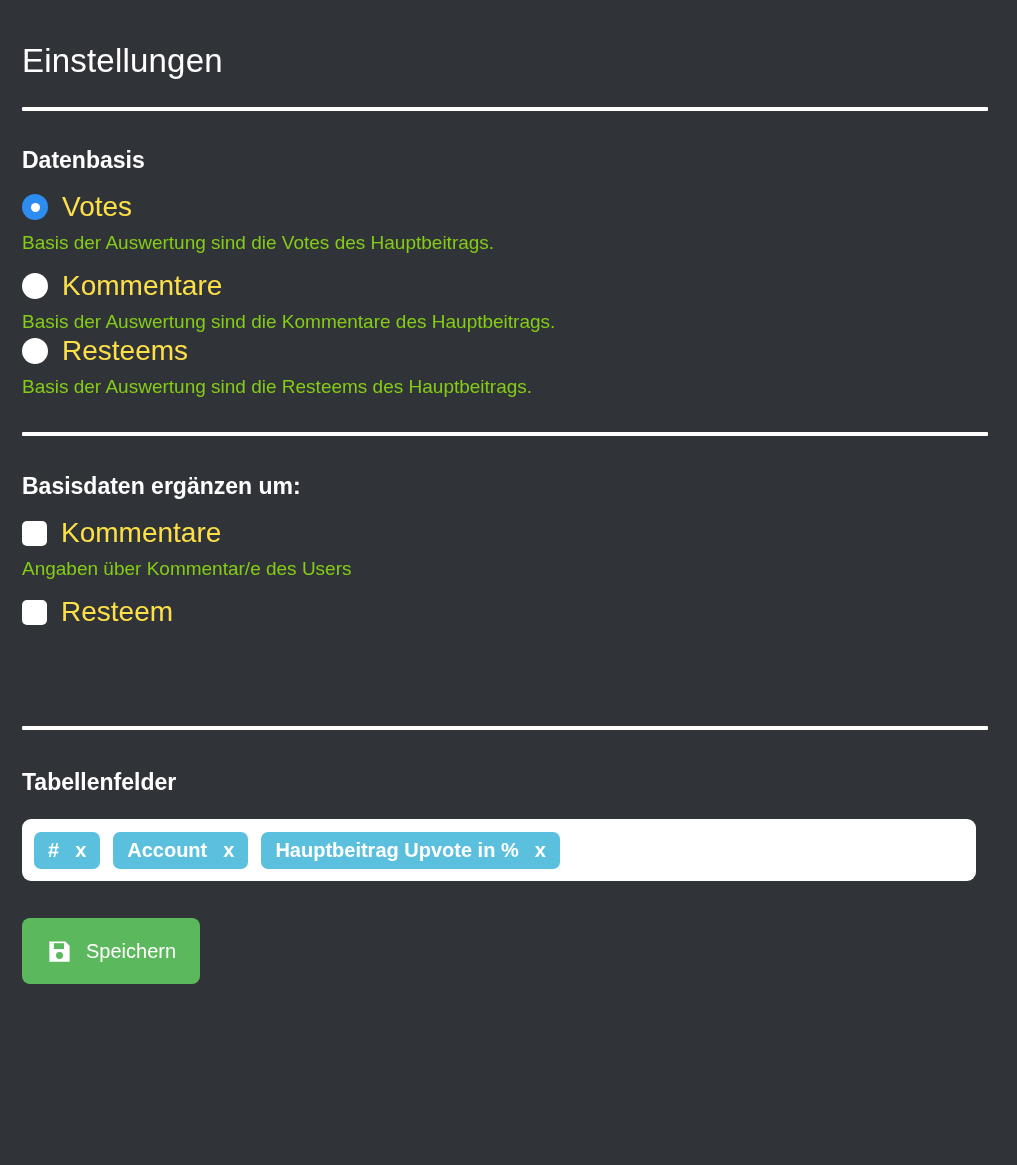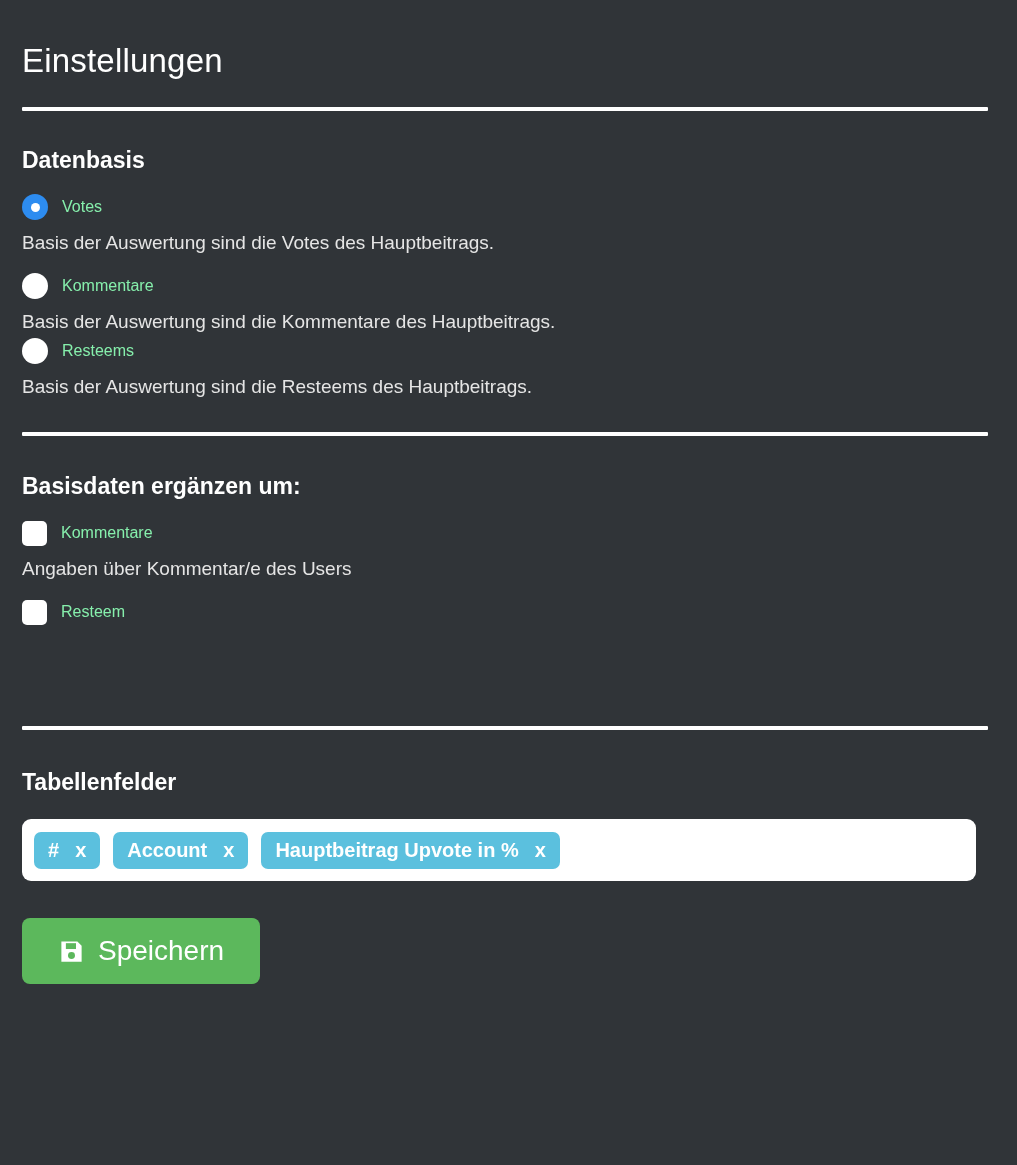--- a/index.html
+++ b/index.html
@@ -70,29 +70,29 @@
     left: 50%;
     top: 50%;
     width: 9px;
     height: 9px;
     margin: -4.5px 0 0 -4.5px;
     border-radius: 50%;
     background: #ffffff;
   }
 
   .opt-label {
-    color: #86efac;
-    font-size: 16px;
+    color: #fde047;
+    font-size: 28px;
     line-height: 28px;
     margin-left: 14px;
     font-weight: 400;
   }
 
   .opt-desc {
-    color: #e5e5e5;
+    color: #84cc16;
     font-size: 19px;
     line-height: 24px;
     margin-top: 7px;
     font-weight: 400;
   }
 
   
   .check-box {
     width: 25px;
     height: 25px;
@@ -137,22 +137,22 @@
 
   
   .save-btn {
     background: #5cb85c;
     border: none;
     border-radius: 8px;
     color: #ffffff;
     height: 66px;
     display: inline-flex;
     align-items: center;
-    padding: 0 36px;
-    font-size: 28px;
+    padding: 0 24px;
+    font-size: 20px;
     font-family: "Liberation Sans", sans-serif;
     cursor: pointer;
   }
   .save-btn .label { margin-left: 13px; line-height: 32px; }
 
   .floppy { width: 27px; height: 27px; display: block; }
 </style>
 </head>
 <body>
 

